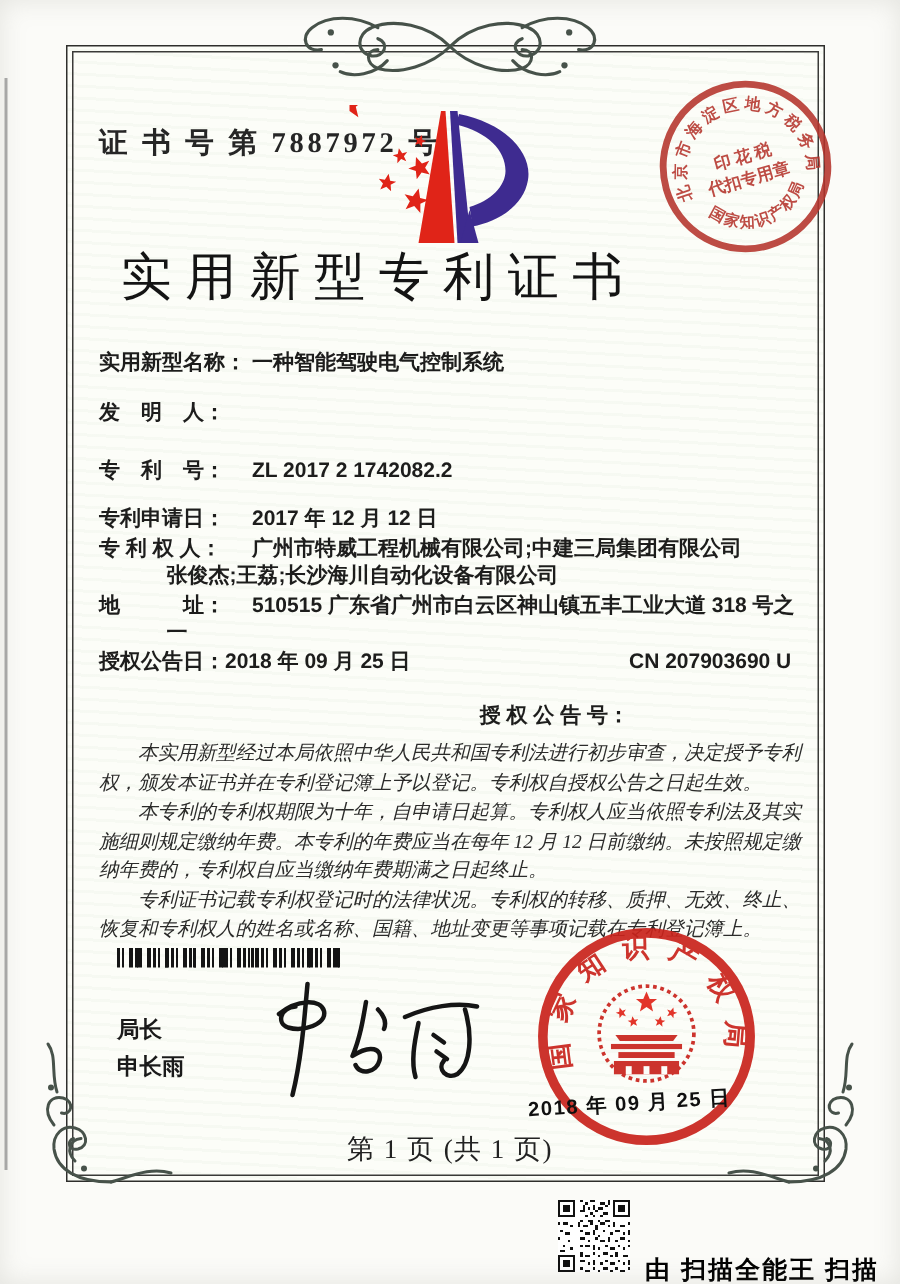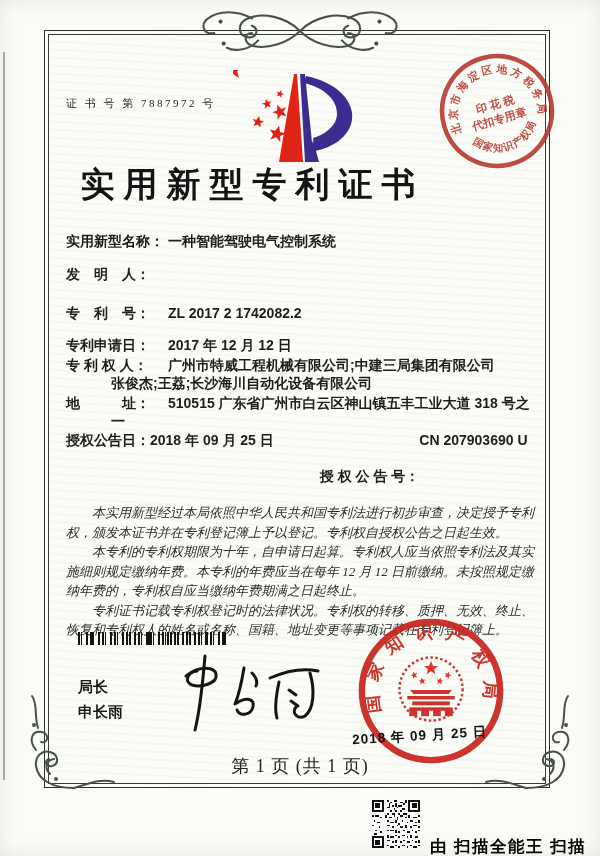--- a/index.html
+++ b/index.html
@@ -19,43 +19,43 @@
     background:
       repeating-linear-gradient(3deg, rgba(140,175,135,.05) 0 2px, rgba(255,255,255,0) 2px 8px),
       #fcfdf8;
   }
   .frame-inner{position:absolute;inset:3px;border:1px solid #3a3a38;}
 
   .ornament{position:absolute;pointer-events:none;}
   .ornament path{fill:none;stroke:#47524a;stroke-width:2;stroke-linecap:round;}
   .ornament circle{fill:#47524a;}
 
-  .cert-no{position:absolute;left:66px;top:96px;font-size:11px;letter-spacing:2.5px;color:#262626;font-weight:400;}
+  .cert-no{position:absolute;left:66px;top:82px;font-size:19px;letter-spacing:2.5px;color:#262626;font-weight:700;}
 
   .logo{position:absolute;left:233px;top:70px;width:136px;height:98px;}
 
   .tax-stamp{position:absolute;left:436px;top:50px;width:122px;height:122px;transform:rotate(-16deg);opacity:.88;}
   .tax-stamp text{fill:#b5342c;font-weight:bold;font-family:"Liberation Serif",serif;}
 
   .title{
     position:absolute;left:0;top:162px;width:496px;text-align:center;
-    font-size:34px;font-weight:700;color:#141414;letter-spacing:9px;text-indent:9px;
+    font-size:34px;font-weight:400;color:#141414;letter-spacing:9px;text-indent:9px;
     font-family:"Liberation Serif",serif;
   }
 
   .body-block{position:absolute;left:66px;top:232px;width:476px;color:#1d1d1c;}
   .field-row{display:flex;align-items:flex-start;font-family:"Liberation Sans",sans-serif;
     font-weight:600;font-size:14px;line-height:18px;}
   .field-label{flex:0 0 102px;white-space:pre;}
   .field-value{flex:1;}
   .indent2{margin-left:45px;}
   .grant-row{display:flex;}
   .grant-no-label{margin-left:46px;margin-top:36px;}
 
-  .paragraphs{margin-top:18px;font-family:"Liberation Serif",serif;font-style:italic;
+  .paragraphs{margin-top:7px;font-family:"Liberation Serif",serif;font-style:italic;
     font-size:13px;line-height:19.5px;color:#2b2b2a;}
   .paragraphs p{margin:0;text-indent:2em;}
 
   .barcode{
     position:absolute;left:78px;top:632px;width:152px;height:13px;
     background:
       repeating-linear-gradient(90deg,#141414 0 2px,transparent 2px 3.5px,#141414 3.5px 4.5px,transparent 4.5px 8px,#141414 8px 10.5px,transparent 10.5px 12px),
       repeating-linear-gradient(90deg,transparent 0 13px,#141414 13px 15px,transparent 15px 19px);
   }
 

